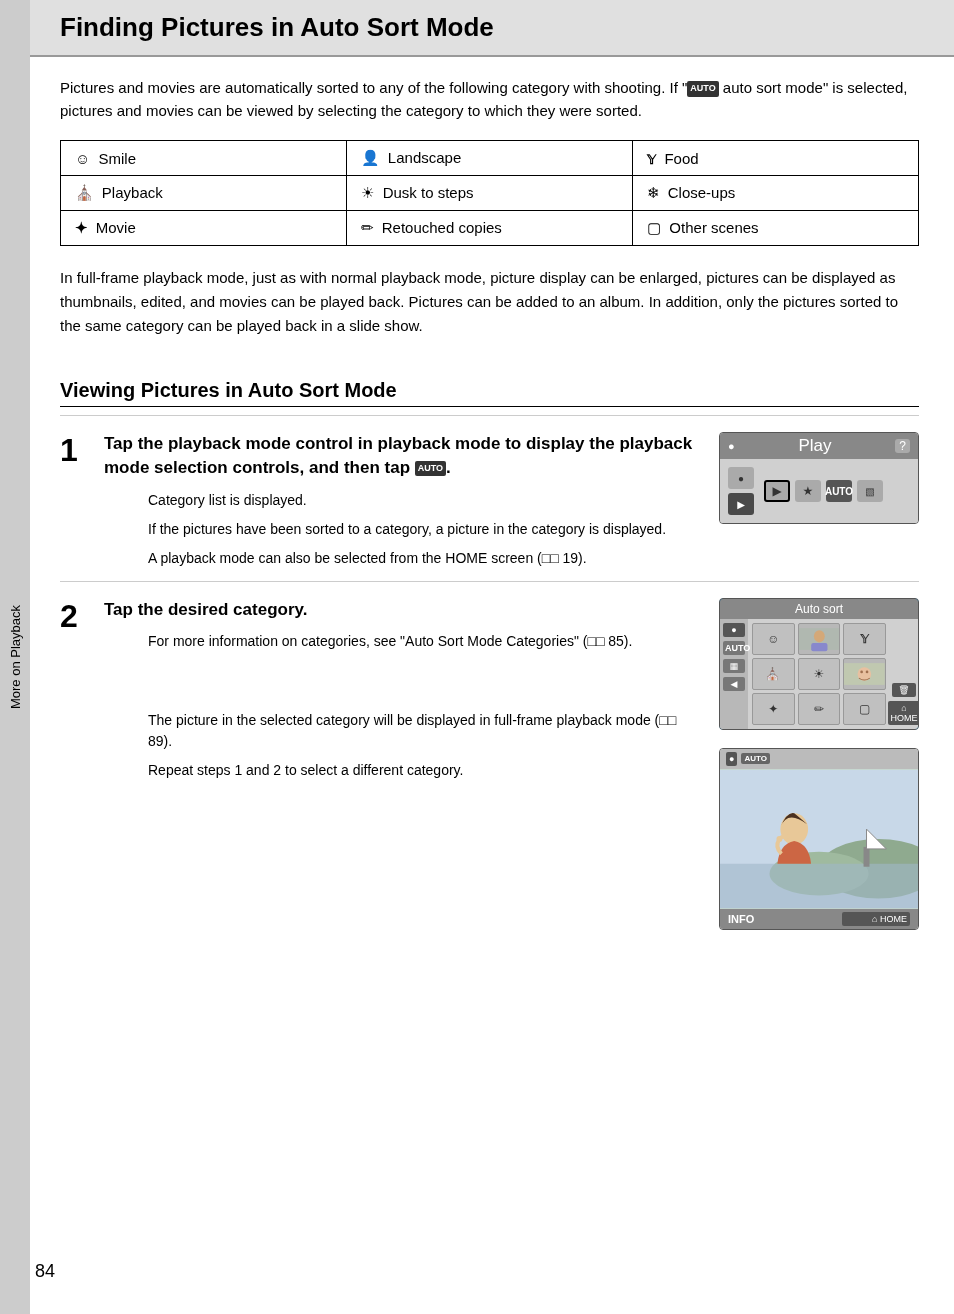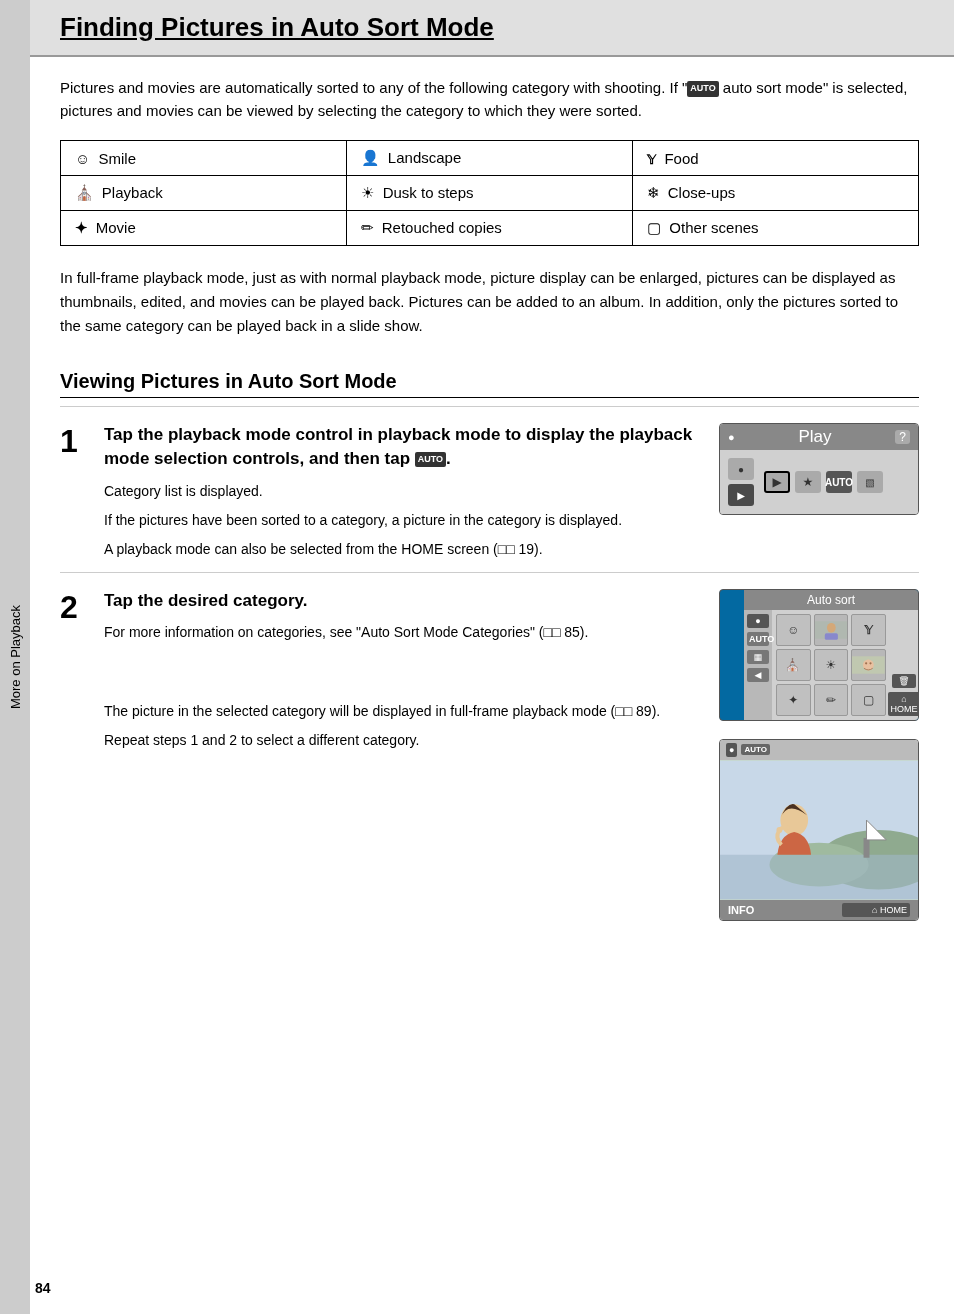--- a/index.html
+++ b/index.html
@@ -46,21 +46,20 @@
       background: #e0e0e0;
       margin: -20px -35px 20px -30px;
       padding: 12px 30px;
       border-bottom: 2px solid #999;
     }
 
     .page-header h1 {
       font-size: 26px;
       font-weight: 900;
       color: #000;
-      text-decoration: underline;
     }
 
     .intro-text {
       font-size: 15px;
       line-height: 1.5;
       margin-bottom: 18px;
       color: #000;
     }
 
     
@@ -74,21 +73,21 @@
     .category-table td {
       border: 1.5px solid #000;
       padding: 8px 14px;
       font-size: 15px;
       width: 33.33%;
     }
 
     .body-text {
       font-size: 15px;
       line-height: 1.6;
-      margin-bottom: 32px;
+      margin-bottom: 41px;
     }
 
     
     .section-heading {
       font-size: 20px;
       font-weight: 900;
       margin-bottom: 8px;
       padding-bottom: 4px;
       border-bottom: 1.5px solid #000;
     }
@@ -119,20 +118,21 @@
       font-weight: bold;
       line-height: 1.4;
       margin-bottom: 10px;
     }
 
     .step-sub-text {
       font-size: 14px;
       line-height: 1.5;
       margin-bottom: 8px;
       color: #000;
+      margin-left: 44px;
     }
 
     .step-image {
       min-width: 200px;
       width: 200px;
     }
 
     
     .camera-screen {
       border: 1.5px solid #555;
@@ -184,21 +184,20 @@
       border: 2px solid #000;
     }
 
     
     .auto-sort-screen {
       border: 1.5px solid #555;
       background: #0369a1;
       border-radius: 4px;
       overflow: hidden;
       margin-bottom: 10px;
-      padding-left: 24px;
     }
 
     .auto-sort-title {
       background: #888;
       color: #fff;
       font-size: 12px;
       padding: 3px 8px;
       text-align: center;
     }
 
@@ -306,24 +305,24 @@
       color: #fff;
       font-size: 9px;
       font-weight: bold;
       padding: 1px 3px;
       border-radius: 2px;
       vertical-align: middle;
     }
 
     .page-number {
       position: absolute;
-      bottom: 18px;
+      bottom: 32px;
       left: 35px;
-      font-size: 14px;
-      font-weight: bold;
+      font-size: 18px;
+      font-weight: normal;
     }
 
     .step2-container {
       padding-top: 16px;
       border-top: 1px solid #ccc;
       margin-top: 4px;
     }
 
     .step2-inner {
       display: flex;

